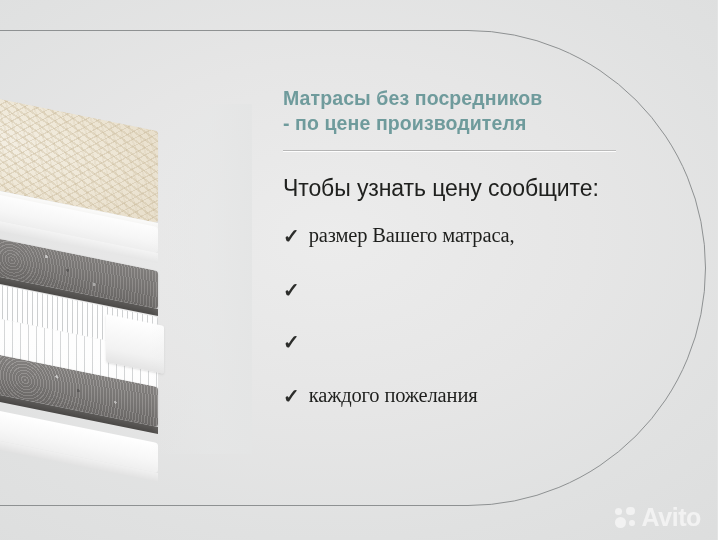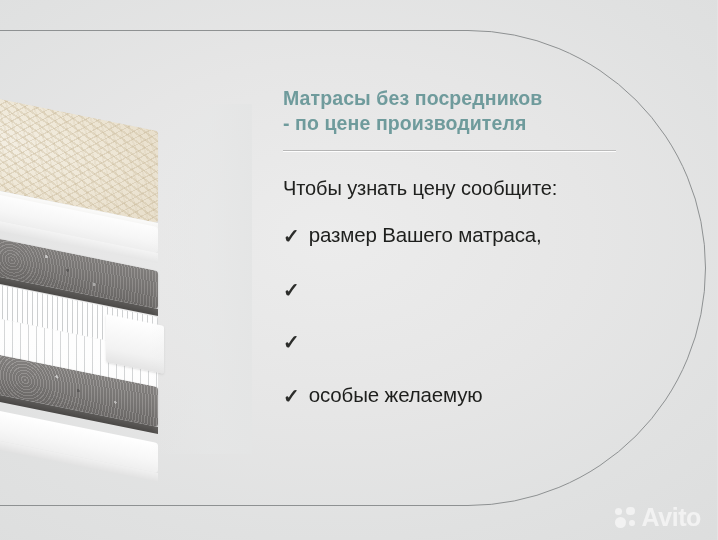--- a/index.html
+++ b/index.html
@@ -197,21 +197,21 @@
     margin-top: 14px;
     width: 333px;
     height: 1px;
     background: linear-gradient(90deg, #b9b9b9 0%, #a9a9a9 50%, #bdbdbd 100%);
     box-shadow: 0 1px 0 rgba(255,255,255,.9);
   }
 
   #prompt {
     margin-top: 24px;
     color: #20211f;
-    font-size: 20px;
+    font-size: 23px;
     font-weight: normal;
     line-height: 26px;
     letter-spacing: -.1px;
   }
 
   #bullets {
     margin-top: 22px;
     list-style: none;
     padding: 0;
     margin-left: 0;
@@ -232,20 +232,21 @@
     line-height: 1;
     flex: 0 0 auto;
     transform: translateY(1px);
   }
   .bullet-text {
     color: #1e1f1d;
     font-size: 20.5px;
     line-height: 24px;
     letter-spacing: -.15px;
     white-space: nowrap;
+    font-family: Liberation Serif, serif;
   }
 
   
   #watermark {
     position: absolute;
     right: 16px;
     bottom: 10px;
     display: flex;
     align-items: center;
     gap: 4px;
@@ -333,21 +334,21 @@
         <span class="bullet-text">размер Вашего матраса,</span>
       </li>
       <li class="bullet">
         <span class="check">✓</span>
       </li>
       <li class="bullet">
         <span class="check">✓</span>
       </li>
       <li class="bullet">
         <span class="check">✓</span>
-        <span class="bullet-text">особые желаемую</span>
+        <span class="bullet-text">каждого пожелания</span>
       </li>
     </ul>
   </div>
 
   <div id="watermark">
     <span id="watermark-dots">
       <i></i>
         <i></i>
         <i></i>
         <i></i>

